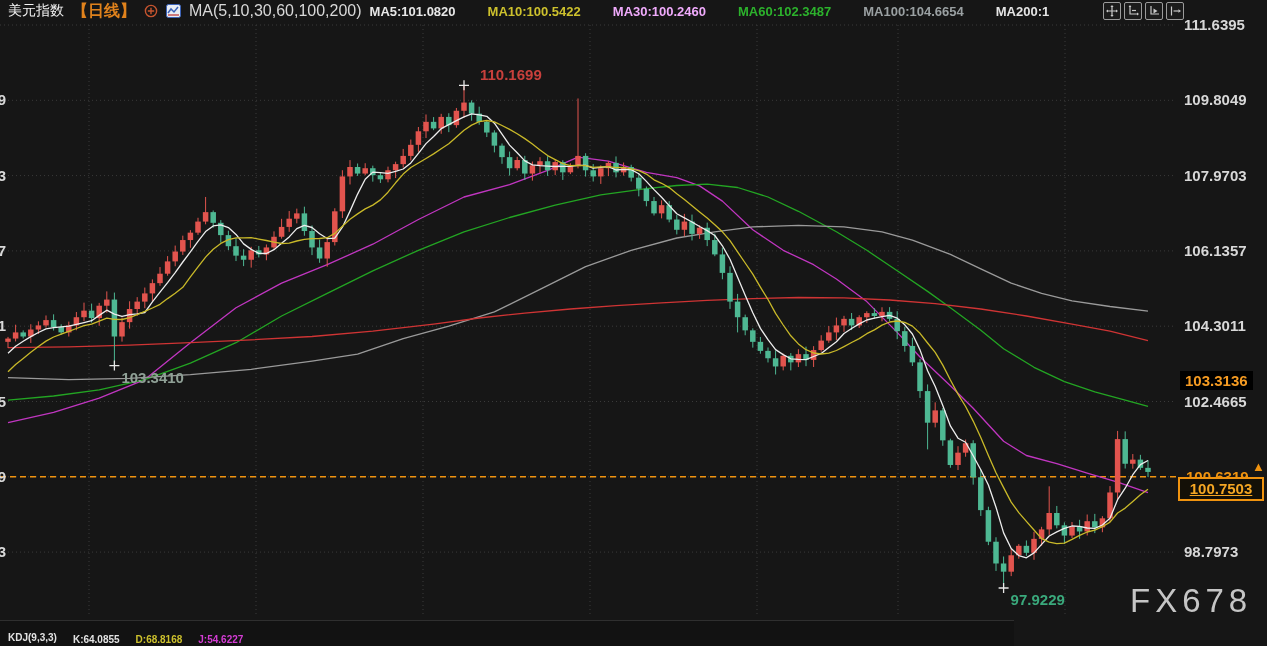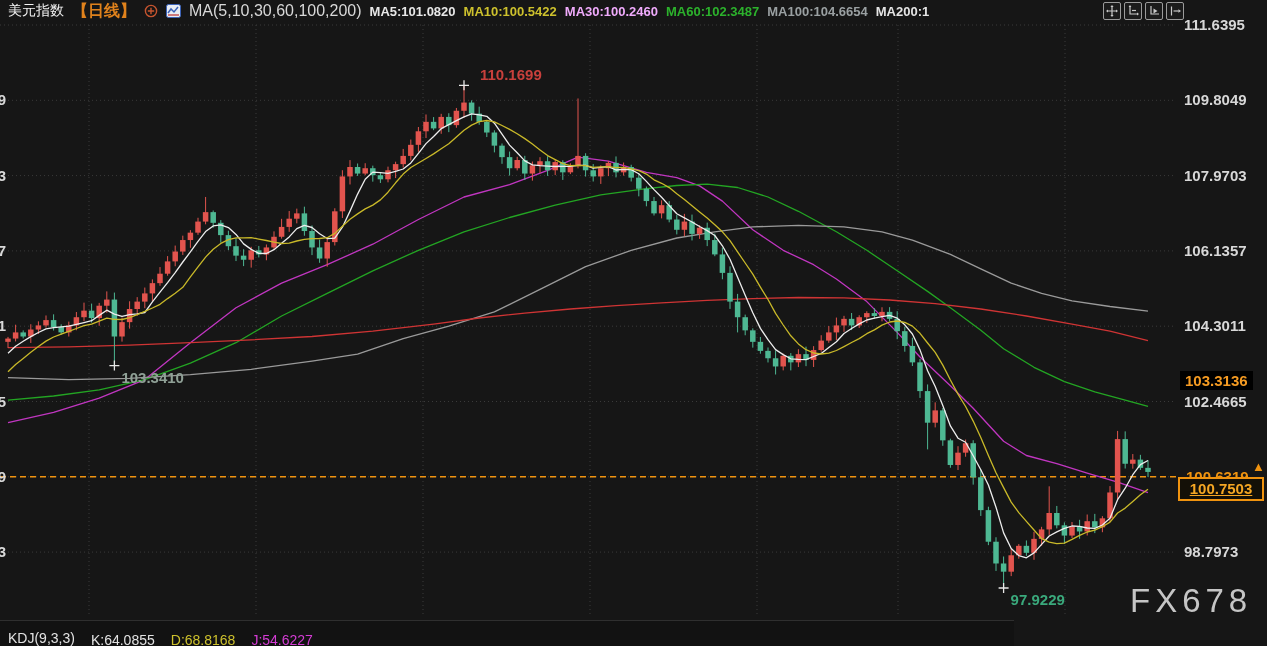--- a/index.html
+++ b/index.html
@@ -6,21 +6,21 @@
   .app{position:relative;width:1267px;height:646px;overflow:hidden;background:#161616;
        font-family:"Liberation Sans","DejaVu Sans",sans-serif;}
   
   .hdr{position:absolute;left:0;top:0;width:1267px;height:22px;display:flex;align-items:center;gap:8px;
        padding-left:8px;z-index:30;white-space:nowrap;}
   .hdr .sym{color:#f2f2f2;font-size:14px;font-weight:400;}
   .hdr .per{color:#e0821c;font-size:16px;font-weight:700;cursor:pointer;}
   .icon-circle-plus{width:14px;height:14px;display:inline-block;}
   .icon-mini-chart{width:15px;height:14px;display:inline-block;}
   .hdr .magroup{color:#d8d8d8;font-size:16px;}
-  .hdr .mas{display:flex;gap:8px;font-size:13px;font-weight:600;}
+  .hdr .mas{display:flex;gap:32px;font-size:13px;font-weight:600;}
   
   .tools{position:absolute;left:1103px;top:2px;display:flex;gap:3px;z-index:40;}
   .tbtn{width:18px;height:18px;border:1px solid #9b9b9b;border-radius:2px;background:#1b1b1b;
         display:flex;align-items:center;justify-content:center;cursor:pointer;box-sizing:border-box;}
   .tbtn svg{display:block}
   
   .axis-label{position:absolute;left:1184px;font-size:15px;font-weight:700;color:#d8d8d8;z-index:10;}
   .left-digit{position:absolute;left:-62px;width:68px;text-align:right;font-size:15px;font-weight:700;
               color:#d8d8d8;z-index:10;}
   .badge{position:absolute;left:1180px;top:371px;background:#000;color:#f59b22;font-size:15px;
@@ -30,21 +30,21 @@
              border:2px solid #f0930f;background:#141007;color:#f5a623;font-size:15px;font-weight:700;
              text-align:center;z-index:13;text-decoration:underline;}
   .up-arrow{position:absolute;left:1252px;top:459px;color:#f0930f;font-size:13px;z-index:14;}
   
   .ann{position:absolute;font-size:15px;font-weight:700;z-index:9;white-space:nowrap;}
   .watermark{position:absolute;left:1130px;top:582px;color:rgba(222,222,222,.88);font-size:33px;
              letter-spacing:5px;z-index:8;}
   
   .kdj{position:absolute;left:0;top:620px;width:1014px;height:26px;border-top:1px solid #2f2f2f;
        background:#121212;display:flex;align-items:flex-end;gap:16px;padding:0 0 0 8px;
-       font-size:14px;font-weight:400;z-index:20;box-sizing:border-box;}
+       font-size:10px;font-weight:700;z-index:20;box-sizing:border-box;}
   .kdj span{line-height:20px;transform:translateY(2px);}
   svg.chart{position:absolute;left:0;top:0;z-index:5;}
 </style>
 </head>
 <body>
 
 <div class="app">
 
   <div class="hdr">
     <span class="sym">美元指数</span>

